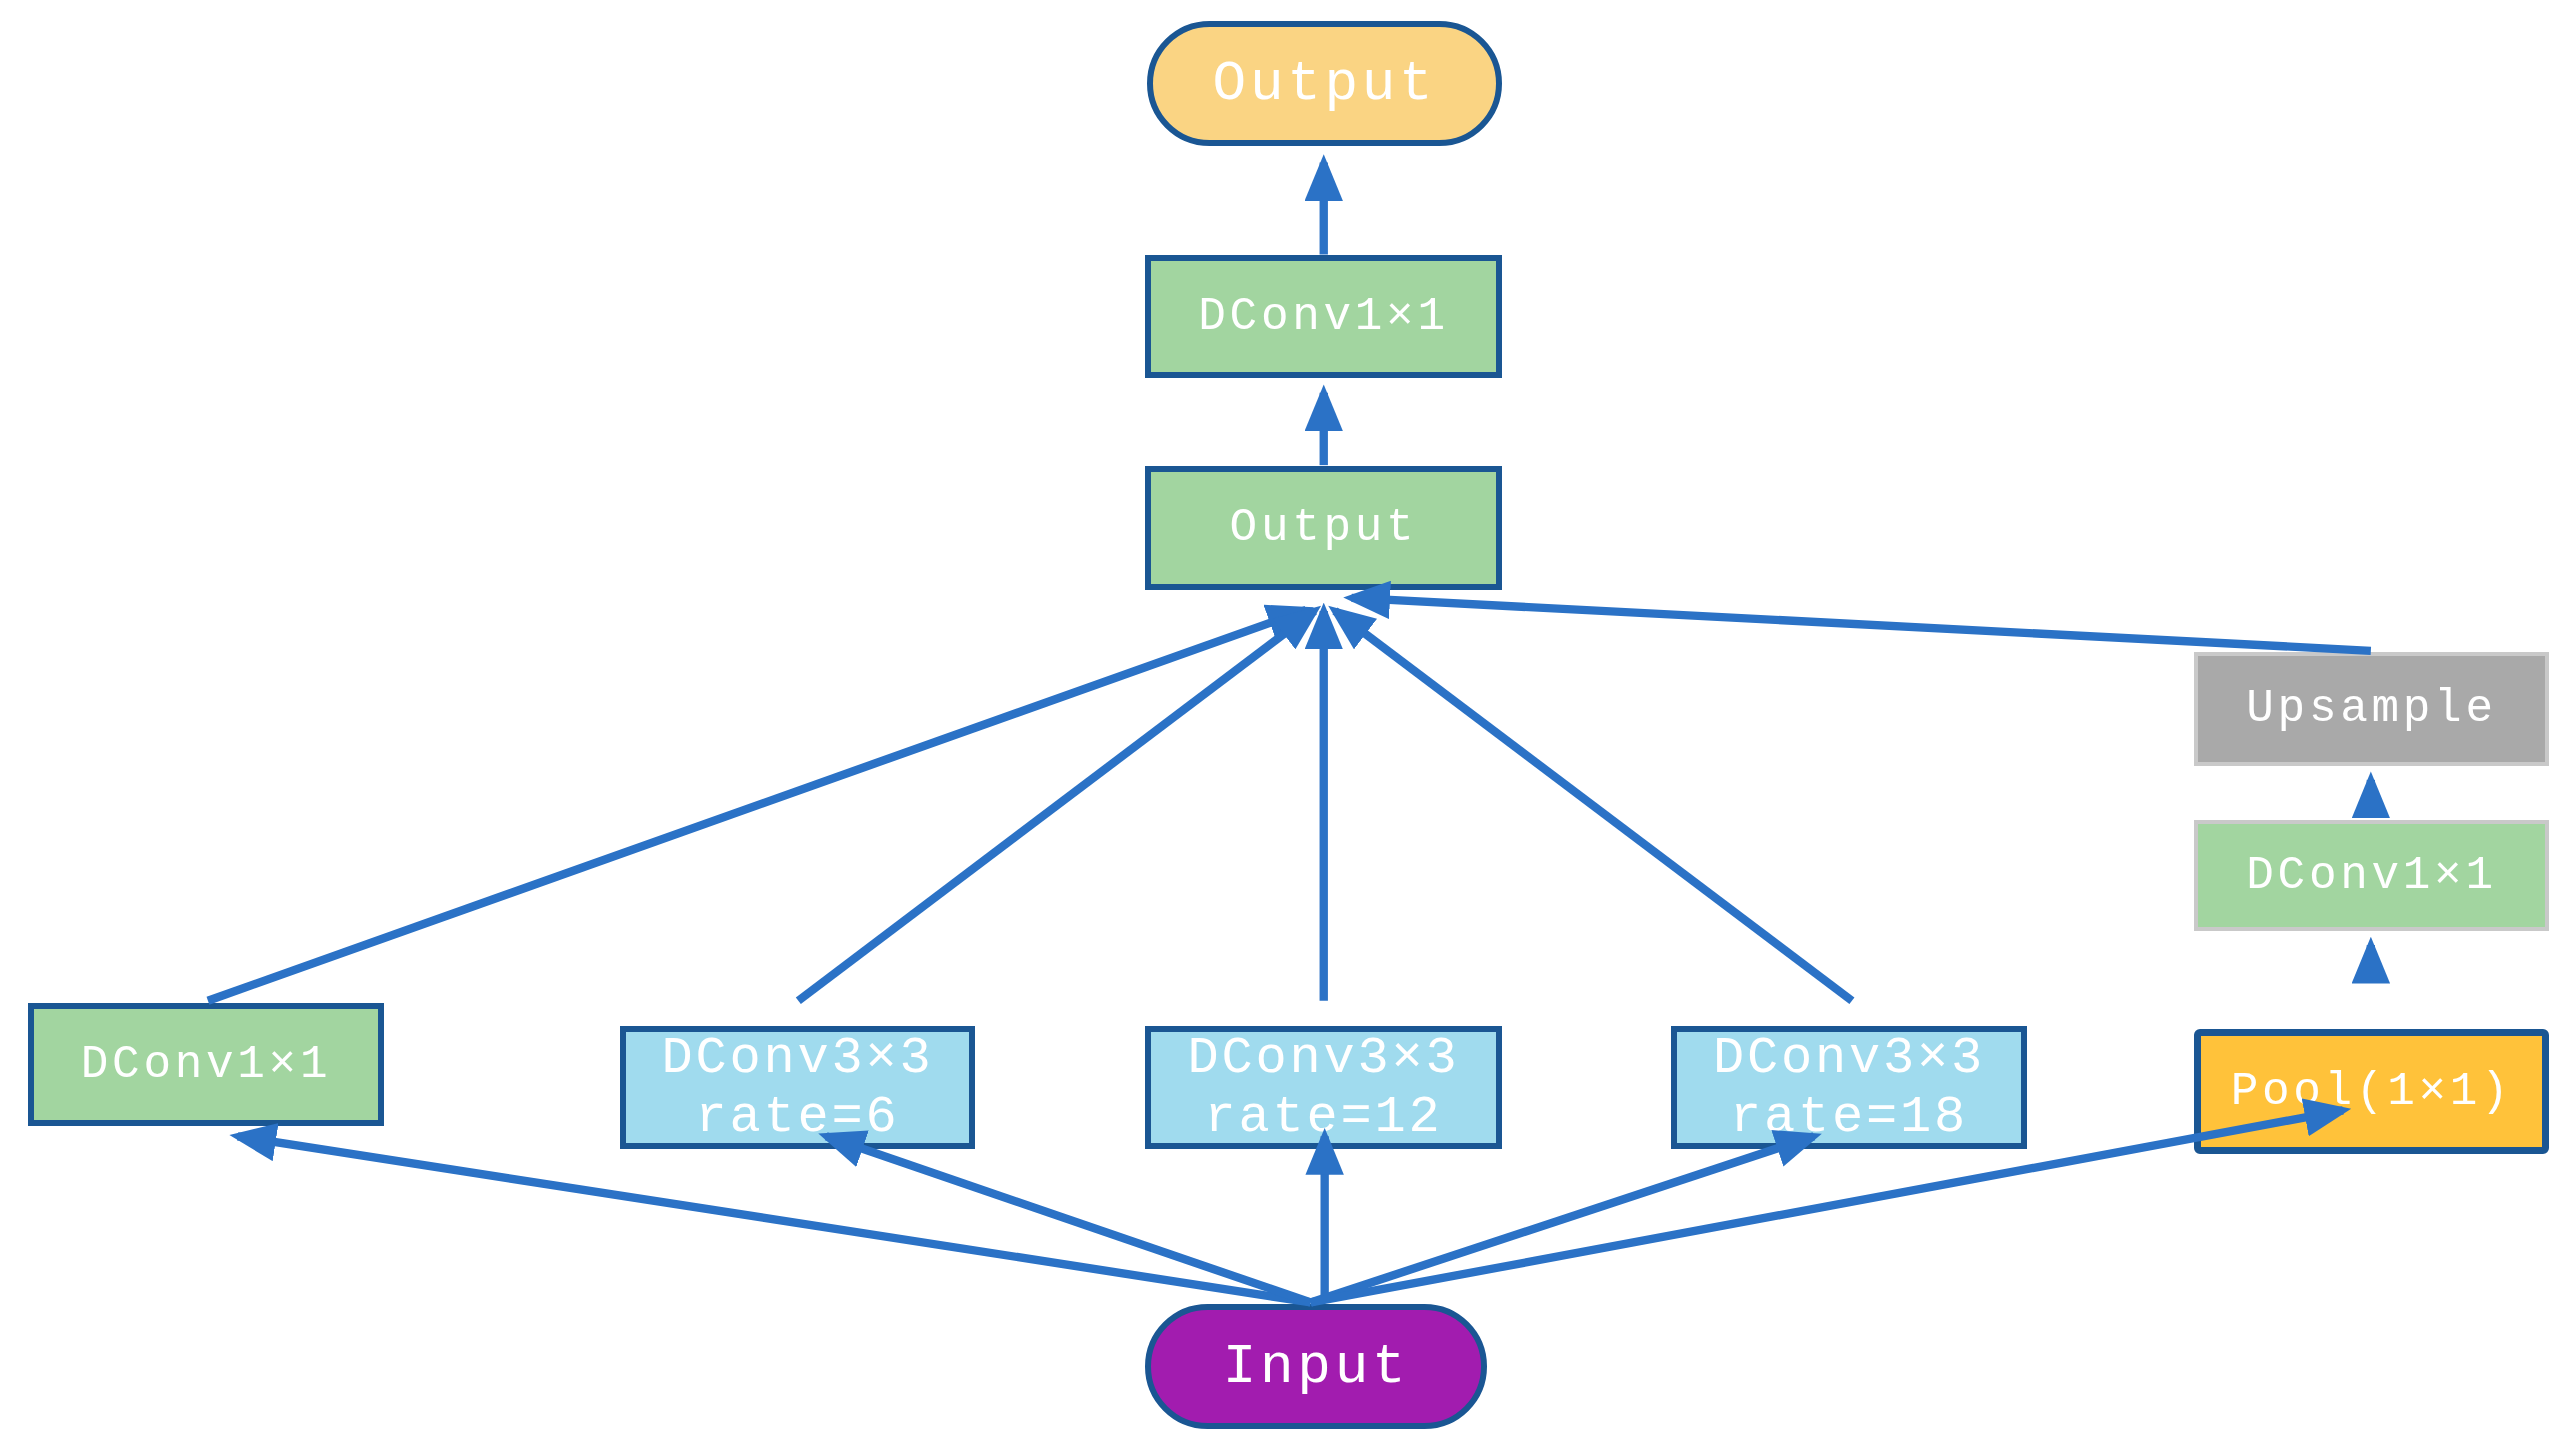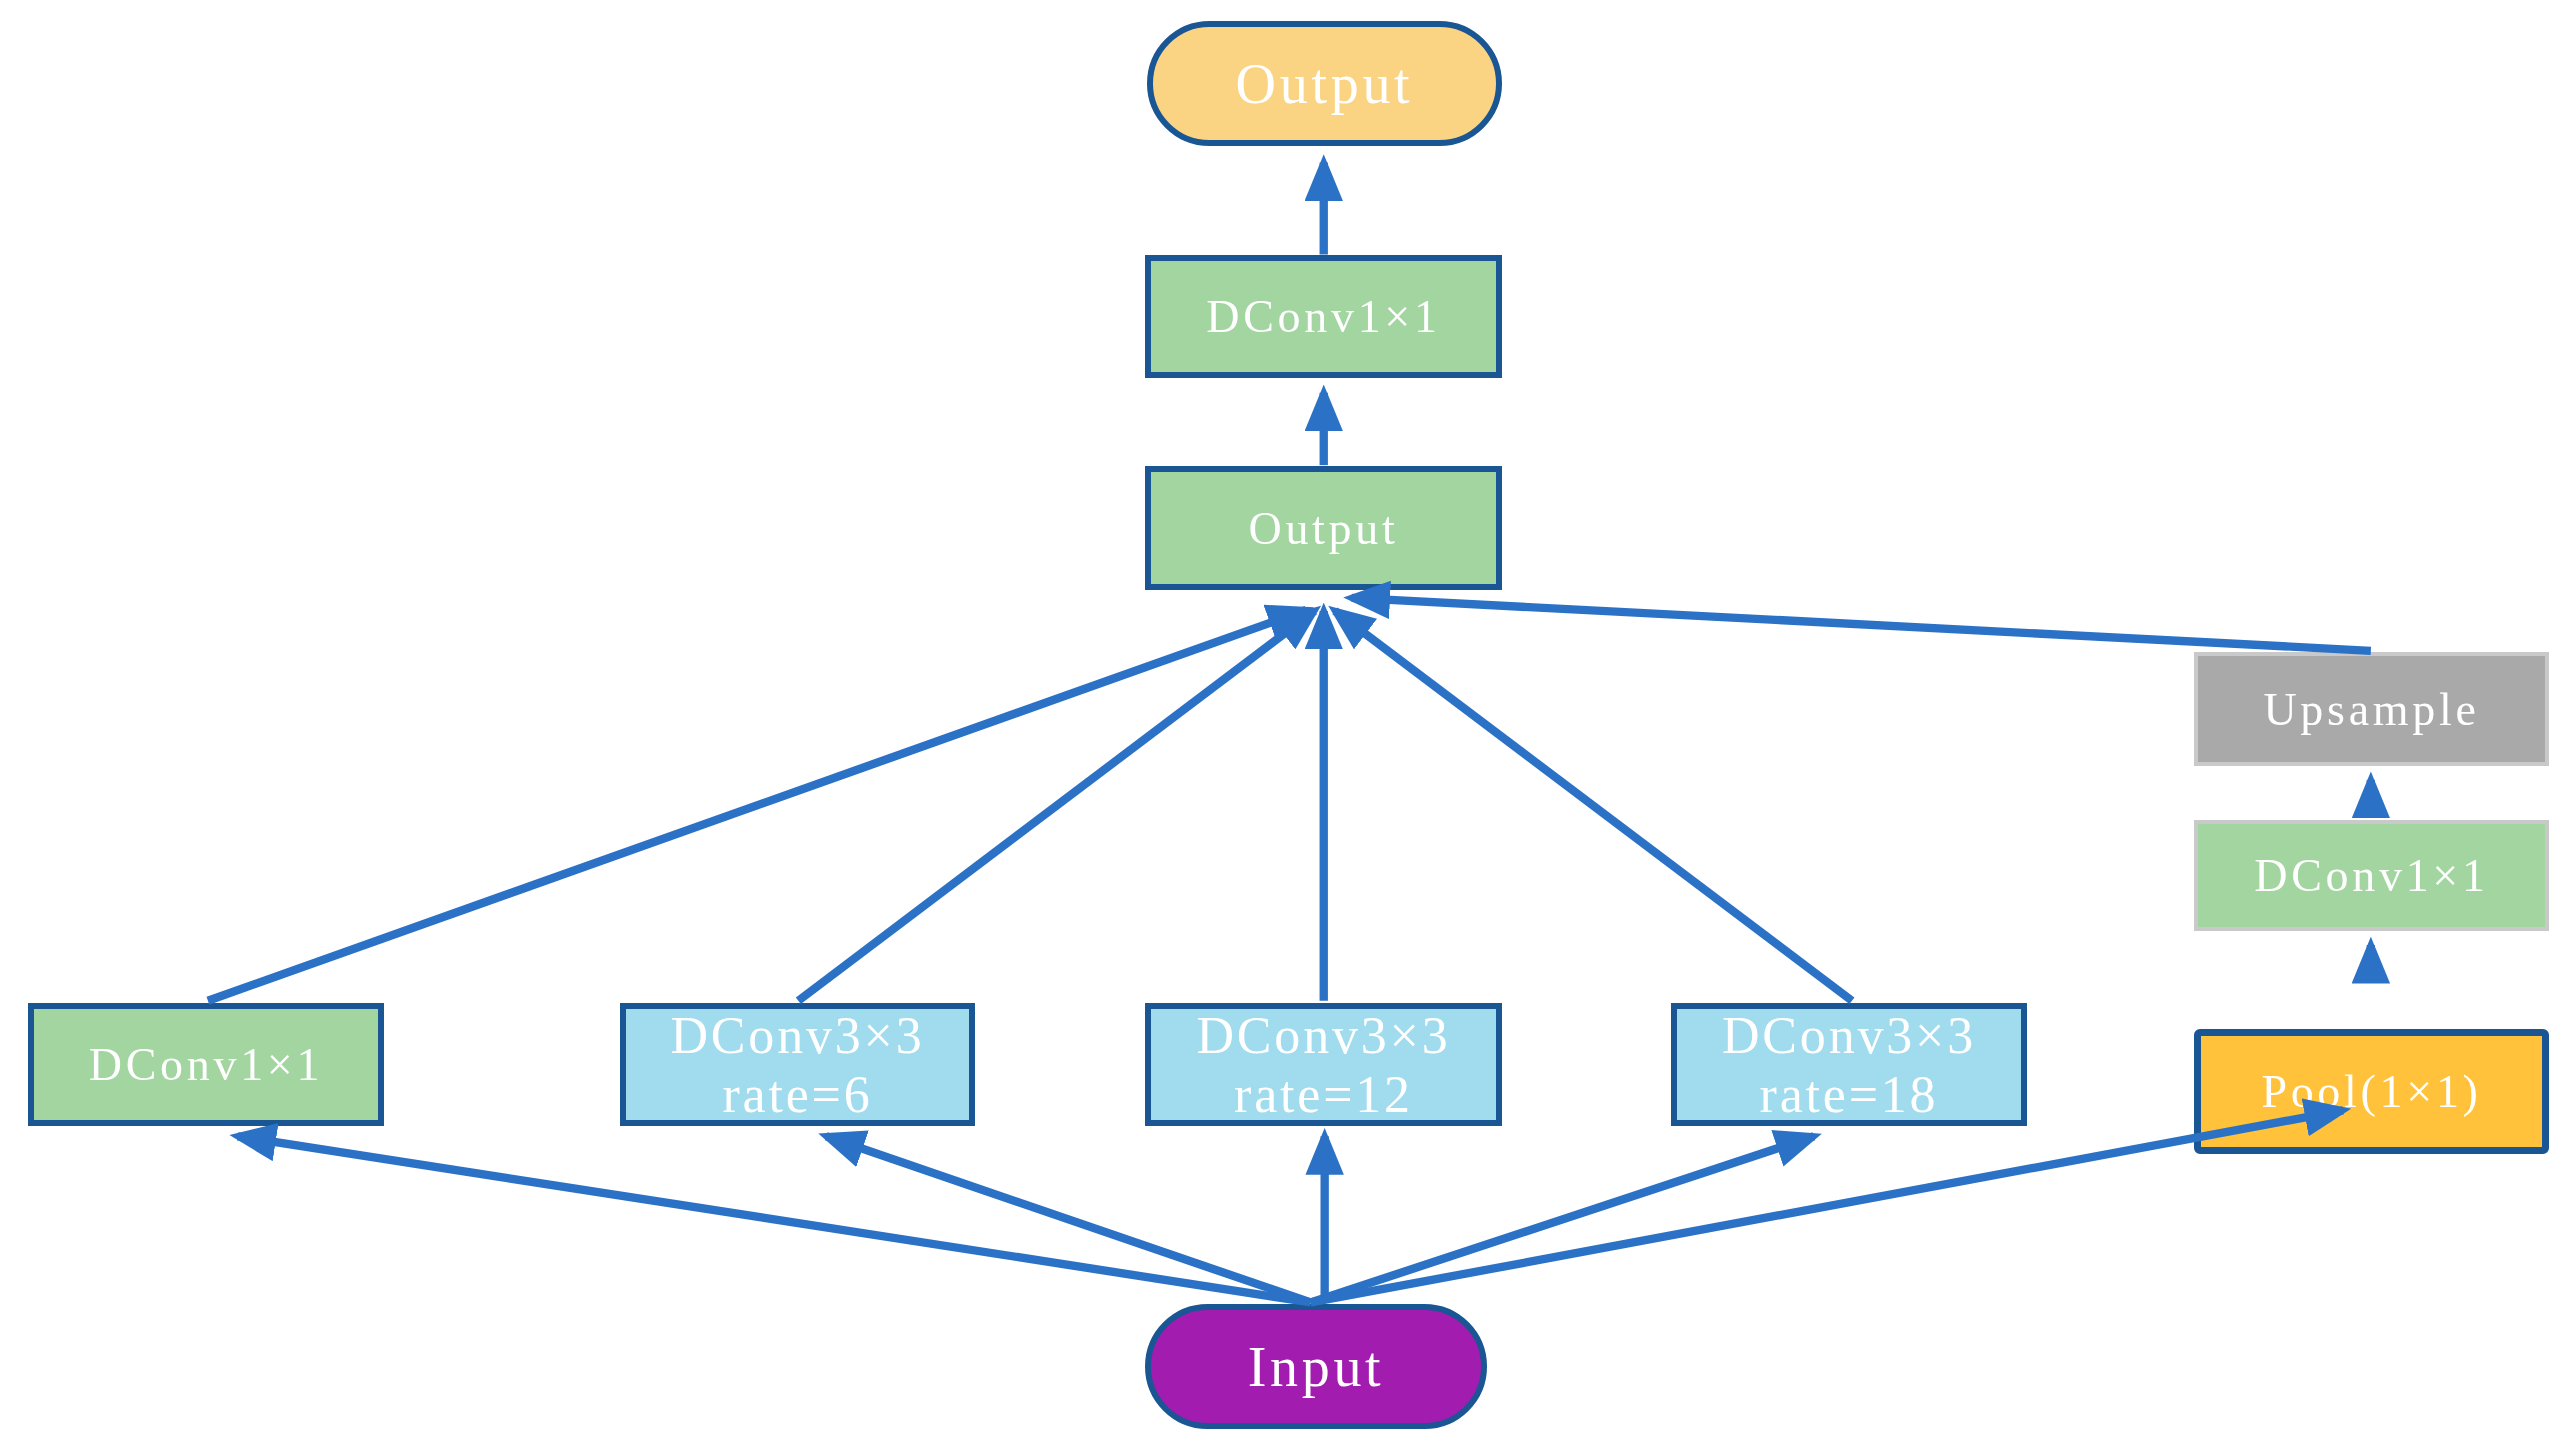--- a/index.html
+++ b/index.html
@@ -1,36 +1,36 @@
 <!DOCTYPE html>
 <html style="font-size:15px"><head>
 <meta charset="utf-8">
 <style>
   html,body{margin:0;padding:0;background:#ffffff;}
   #canvas{
     position:relative;
     width:2576px;height:1448px;
     background:#ffffff;
-    font-family:Liberation Serif, serif;
+    font-family:Liberation Mono, monospace;
     overflow:hidden;
   }
   .node{
     position:absolute;
     box-sizing:border-box;
     display:flex;flex-direction:column;
     align-items:center;justify-content:center;
     color:#ffffff;
     text-align:center;
     letter-spacing:3.7px;
   }
   .node .lbl{display:block;}
   .pill{border-radius:69px;}
   .rect{border-radius:0;}
   .fill-green{background:#A2D5A0;}
-  .fill-blue{background:#A0DBEE;}
+  .fill-blue{background:#A0DBEE;margin-top:23px;}
   .fill-orange{background:#FFC23A;}
   .fill-gold{background:#FAD483;}
   .fill-peach{background:#a21caf;}
   .fill-gray{background:#A9A9A9;}
   .bd-dark{border:6.5px solid #1A5693;}
   .bd-dark-thick{border:7.4px solid #1A5693;}
   .bd-light{border:4.6px solid #C9C9C9;}
   .fs-one{font-size:46px;}
   .fs-two{font-size:52px;line-height:59px;letter-spacing:2.8px;}
   .fs-pill{font-size:56px;}

